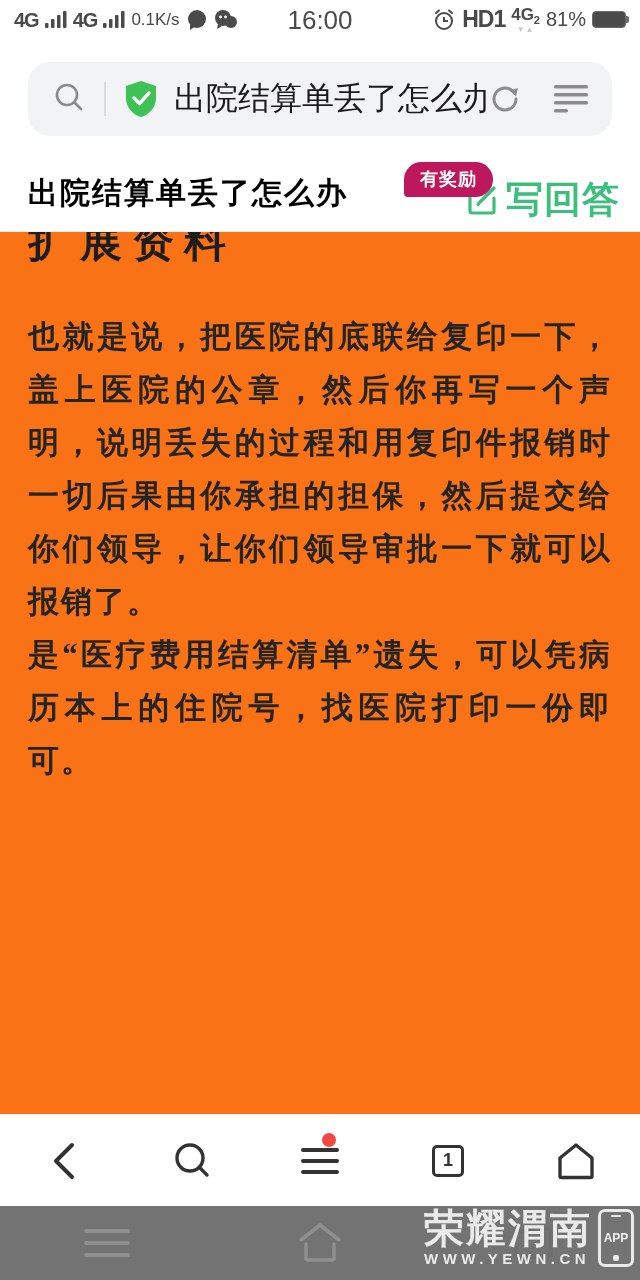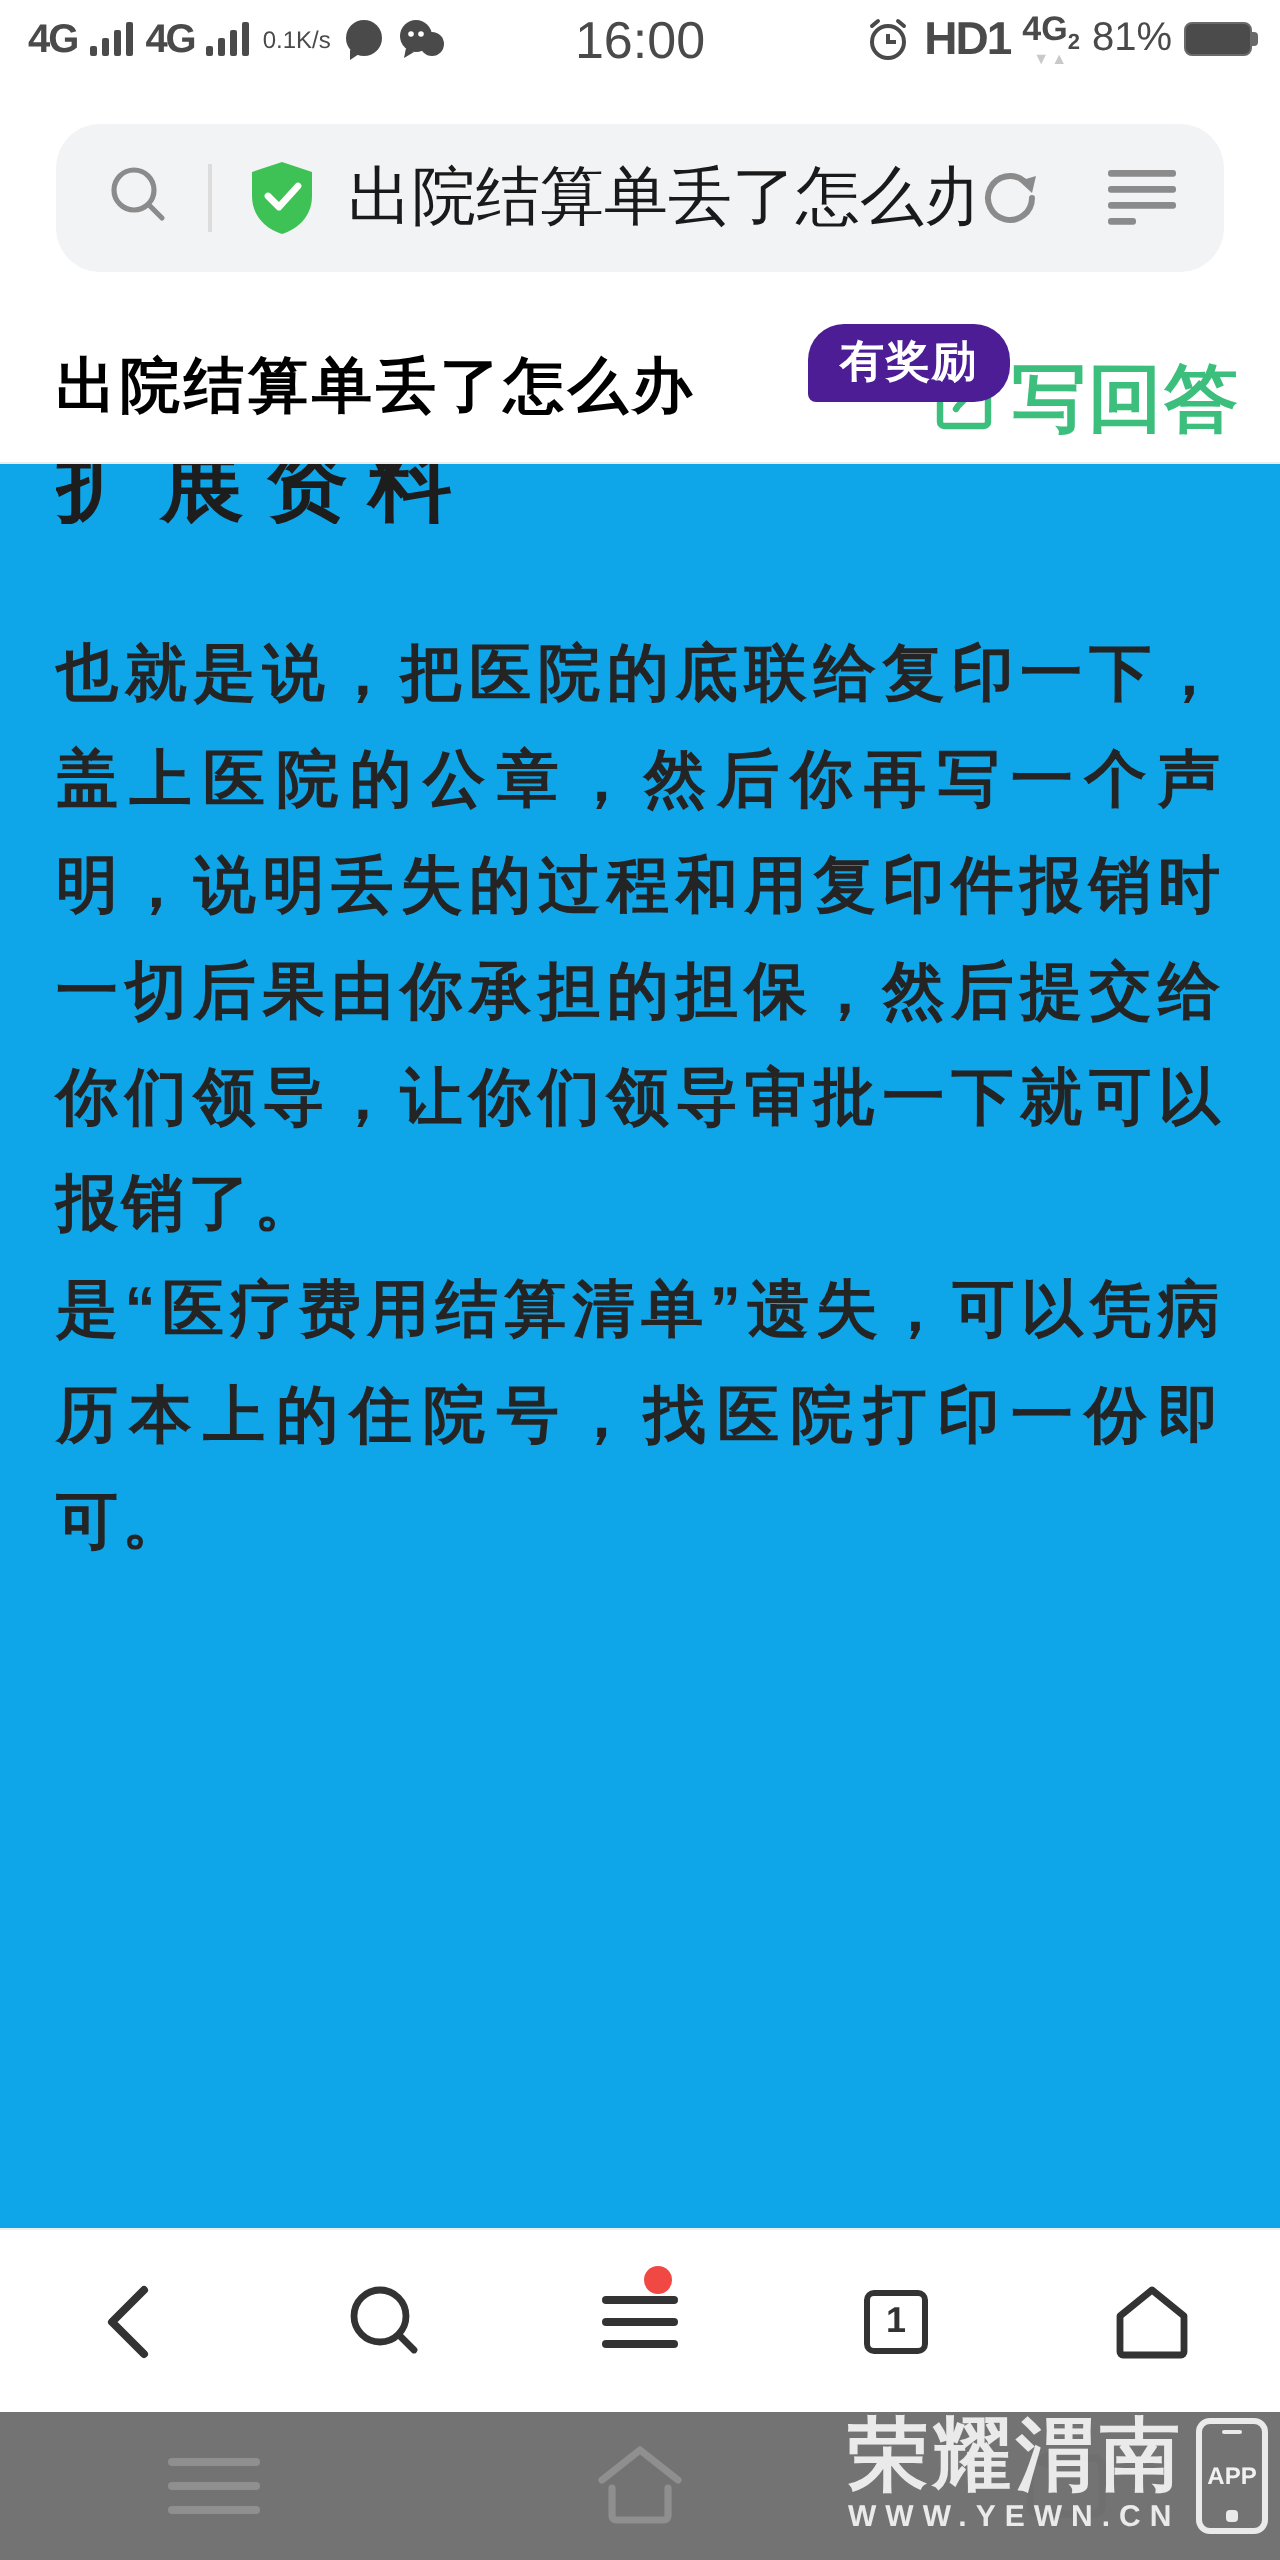--- a/index.html
+++ b/index.html
@@ -19,21 +19,21 @@
     padding: 0 14px;
     font-size: 20px;
     color: #4a4a4a;
     background: #fff;
   }
   .sb-left, .sb-right { display: flex; align-items: center; gap: 6px; }
   .sb-left { flex: 1; }
   .sb-center { flex: 0 0 auto; font-size: 26px; color: #4a4a4a; }
   .sb-right { flex: 1; justify-content: flex-end; }
   .sb-net { font-weight: bold; font-size: 20px; letter-spacing: -1px; }
-  .sb-speed { font-size: 12px; }
+  .sb-speed { font-size: 17px; }
   .sig { display: inline-block; }
   .sim-badge { display: inline-flex; flex-direction: column; align-items: center; line-height: 1; }
   .sim-top { font-weight: bold; font-size: 17px; }
   .sim-top sub { font-size: 11px; }
   .sim-tris { font-size: 8px; color: #c9c9c9; letter-spacing: 1px; margin-top: -1px; }
   .battery { position: relative; width: 34px; height: 17px; background: #4b4b4b; border-radius: 4px; border: 1px solid #6a6a6a; }
   .battery::after { content: ""; position: absolute; right: -4px; top: 4px; width: 3px; height: 7px; background: #6a6a6a; border-radius: 0 2px 2px 0; }
 
   
   .search-section { height: 115px; background: #fff; padding: 22px 28px 0 28px; }
@@ -63,45 +63,45 @@
     font-family: "DejaVu Serif", serif;
     font-weight: bold;
     font-size: 30px;
     color: #000;
     letter-spacing: 2px;
     white-space: nowrap;
   }
   .q-actions { position: relative; width: 218px; height: 100%; flex: 0 0 auto; }
   .reward-badge {
     position: absolute; top: 7px; left: 2px;
-    background: #4c1d95; color: #fff;
+    background: #be185d; color: #fff;
     font-family: "DejaVu Serif", serif; font-weight: bold;
-    font-size: 22px; line-height: 1;
+    font-size: 18px; line-height: 1;
     padding: 8px 16px 9px 16px;
     border-radius: 18px 18px 18px 4px;
     letter-spacing: 1px;
     z-index: 2;
   }
   .write-answer {
     position: absolute; right: 0; bottom: 6px;
     display: flex; align-items: center; gap: 8px;
     z-index: 1;
   }
   .write-answer .wa-label {
     color: #3cbe7c; font-family: "DejaVu Serif", serif;
     font-weight: bold; font-size: 37px; letter-spacing: 1px;
   }
 
   
   .content {
     height: 882px;
     overflow: hidden;
     padding: 0 28px;
-    background: #0ea5e9;
-    font-family: Liberation Sans, sans-serif;
+    background: #f97316;
+    font-family: Liberation Serif, serif;
     color: #242424;
   }
   .heading-clip { height: 30px; overflow: hidden; }
   .section-heading {
     font-size: 42px; font-weight: bold; letter-spacing: 10px;
     margin-top: -18px; color: #1d1d1d;
   }
   .para {
     font-size: 31px; font-weight: bold;
     line-height: 53px; letter-spacing: 2px;

